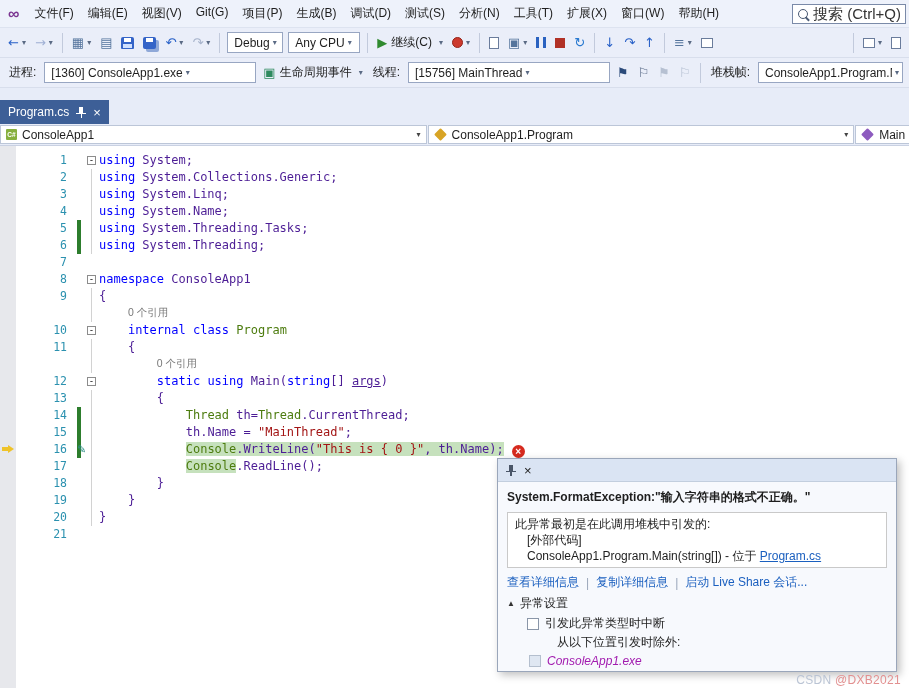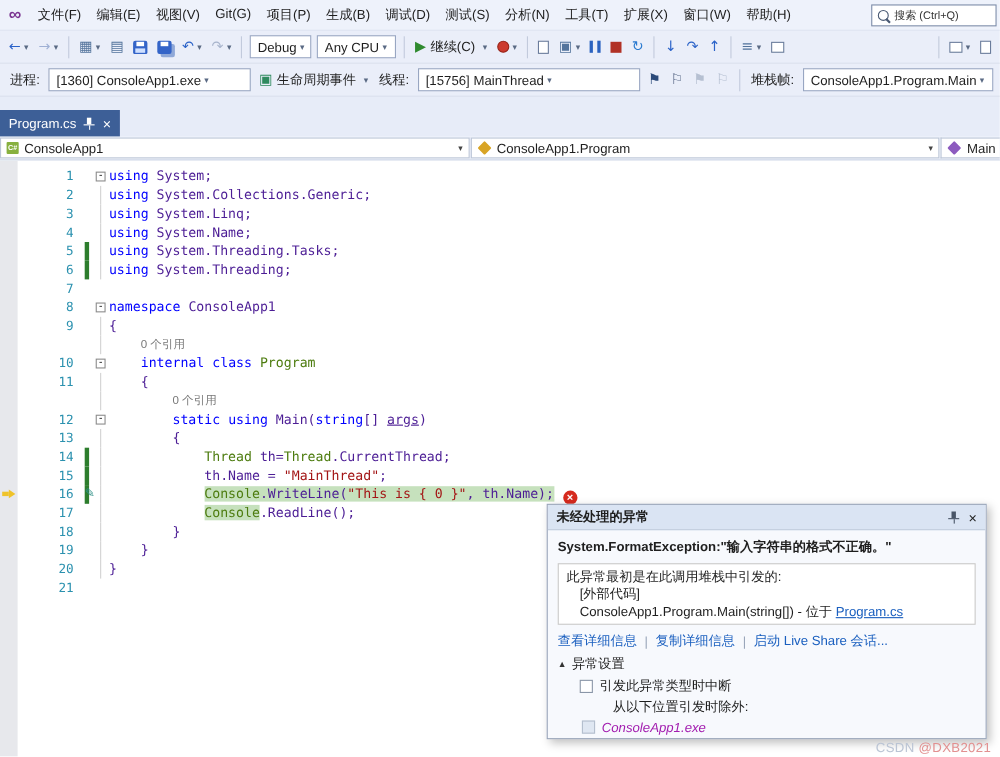--- a/index.html
+++ b/index.html
@@ -6,21 +6,21 @@
   .vs{width:909px;height:688px;position:relative;overflow:hidden;background:#fff;
       font-family:"Liberation Sans","DejaVu Sans",sans-serif;font-size:12px;color:#1e1e1e;}
   
   .menubar{height:28px;background:#eef2fb;border-bottom:1px solid #dde3f0;box-sizing:border-box;
            display:flex;align-items:center;padding-left:4px;position:relative;}
   .vslogo{color:#7b3591;font-size:16px;font-weight:bold;padding:0 8px 0 4px;}
   .menu-items{display:flex;}
   .menu-item{padding:5px 7px;cursor:default;white-space:nowrap;}
   .search{position:absolute;right:3px;top:4px;width:114px;height:20px;background:#fff;
           border:1px solid #7a8aa8;box-sizing:border-box;display:flex;align-items:center;gap:5px;
-          padding:0 5px;font-size:10px;color:#333;}
+          padding:0 5px;font-size:15px;color:#333;}
   .mag{width:8px;height:8px;border:1.5px solid #4a5a74;border-radius:50%;position:relative;flex:0 0 auto;}
   .mag::after{content:"";position:absolute;width:5px;height:1.5px;background:#4a5a74;
               transform:rotate(45deg);left:6px;top:8px;}
   .search-text{white-space:nowrap;overflow:hidden;}
   
   .toolbar{height:30px;background:#eaeef9;border-bottom:1px solid #d8deec;box-sizing:border-box;
            display:flex;align-items:center;padding:0 4px;gap:1px;}
   .tsep{width:1px;height:20px;background:#c2cadc;margin:0 4px;flex:0 0 auto;}
   .tspacer{flex:1 1 auto;}
   .tbtn{display:flex;align-items:center;padding:3px 4px;border-radius:2px;flex:0 0 auto;}
@@ -240,21 +240,21 @@
         <span class="ti ti-box"></span>
         <span class="caret">▾</span>
       </div>
       <div class="tbtn">
         <span class="ti ti-doc"></span>
       </div>
     </div>
 
   <div class="toolbar" id="toolbar-process">
       <span class="tl">进程:</span>
-      <div class="tcombo" style="width: 184px;">
+      <div class="tcombo" style="width: 212px;">
         <span class="tct">[1360] ConsoleApp1.exe</span>
         <span class="caret">▾</span>
       </div>
       <div class="tbtn">
         <span class="tg" style="color: rgb(47, 138, 95);">▣</span>
         <span class="tt">生命周期事件</span>
         <span class="caret">▾</span>
       </div>
       <span class="tl">线程:</span>
       <div class="tcombo" style="width: 202px;">
@@ -514,21 +514,20 @@
           <span class="cell-margin"></span>
           <span class="cell-num">21</span>
           <span class="cell-chg"></span>
           <span class="cell-fold"></span>
           <span class="cell-text"><span class="ind"></span><span class="seg-wrap"></span></span>
         </div>
       </div>
 
     <div class="popup">
       <div class="popup-header">
-        <span class="popup-title">未经处理的异常</span>
         <span class="pinw pin-dark">
             <span class="pins"></span>
           </span>
         <span class="popup-close">×</span>
       </div>
       <div class="popup-body">
         <div class="popup-exc">System.FormatException:"输入字符串的格式不正确。"</div>
         <div class="popup-stack">
           <div>此异常最初是在此调用堆栈中引发的:</div>
           <div class="ind1">[外部代码]</div>

